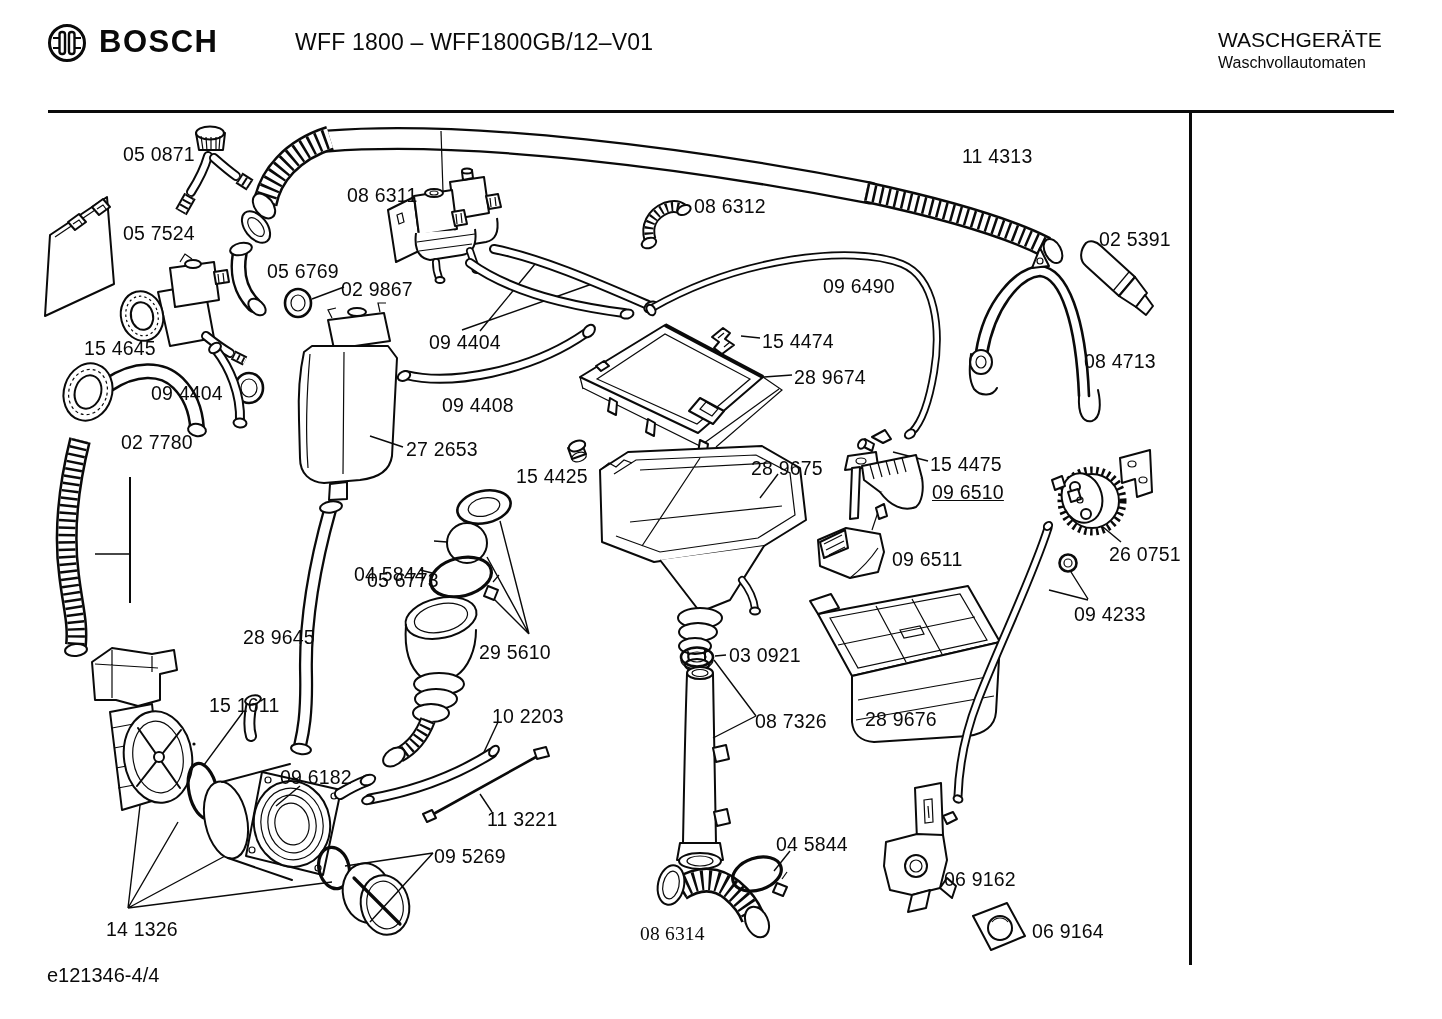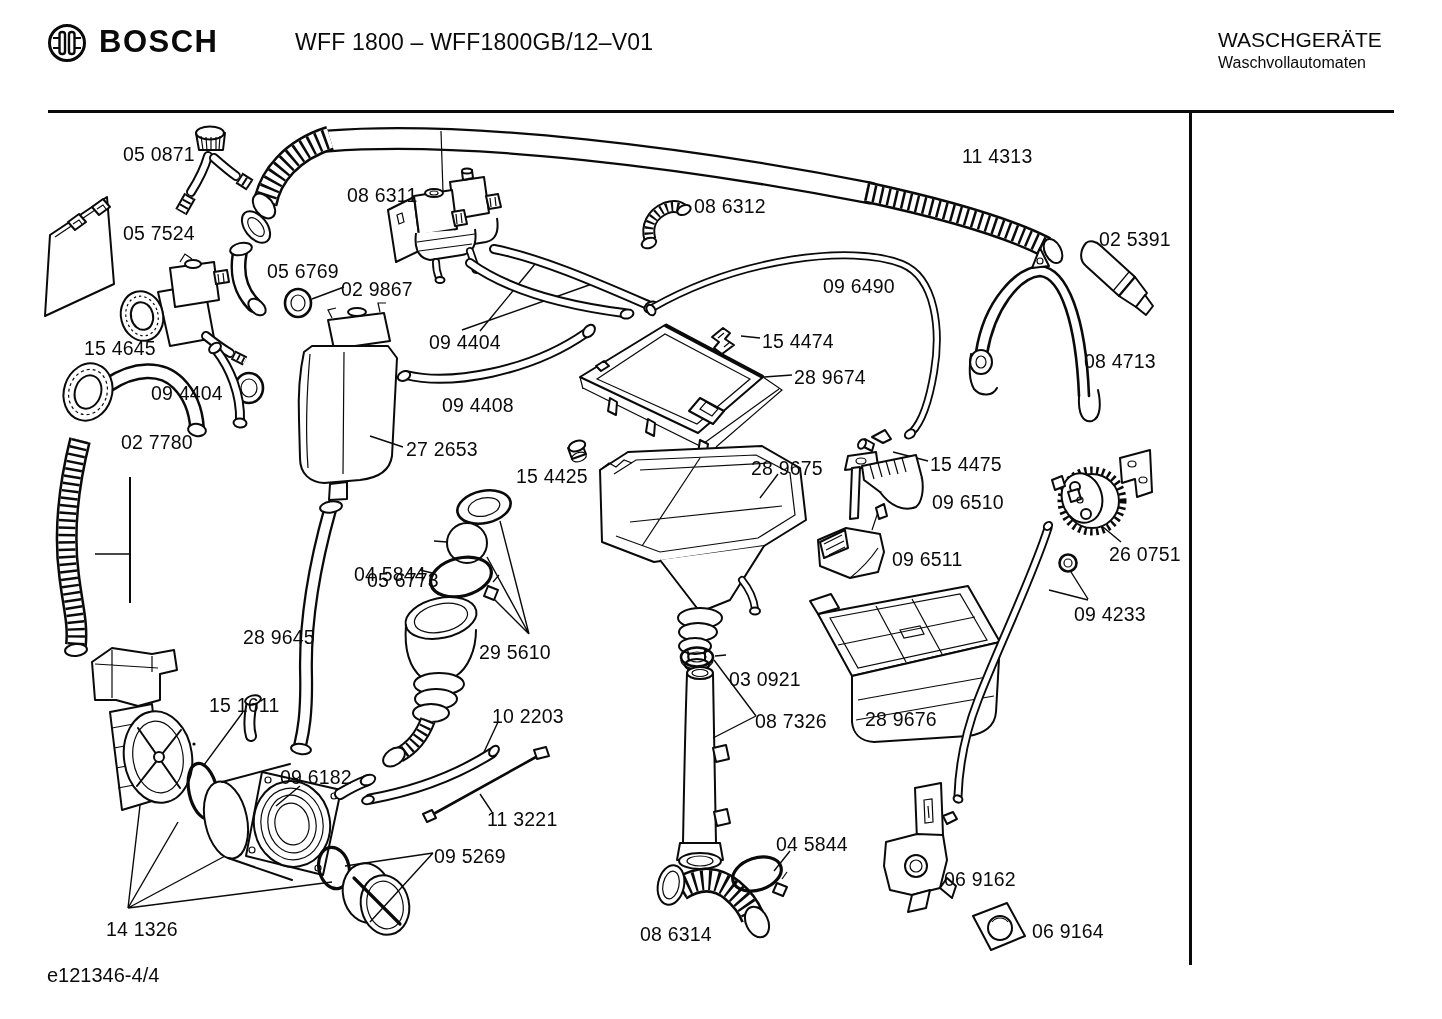--- a/index.html
+++ b/index.html
@@ -511,37 +511,37 @@
       <div class="part-label" style="left: 794px; top: 366px;">28 9674</div>
       <div class="part-label" style="left: 1084px; top: 350px;">08 4713</div>
       <div class="part-label" style="left: 84px; top: 337px; text-align: center;">15 4645</div>
       <div class="part-label" style="left: 151px; top: 382px;">09 4404</div>
       <div class="part-label" style="left: 442px; top: 394px;">09 4408</div>
       <div class="part-label" style="left: 121px; top: 431px;">02 7780</div>
       <div class="part-label" style="left: 406px; top: 438px;">27 2653</div>
       <div class="part-label" style="left: 516px; top: 465px;">15 4425</div>
       <div class="part-label" style="left: 751px; top: 457px;">28 9675</div>
       <div class="part-label" style="left: 930px; top: 453px;">15 4475</div>
-      <div class="part-label" style="left: 932px; top: 491px;">09 6510</div>
+      <div class="part-label" style="left: 932px; top: 481px; text-decoration: underline;">09 6510</div>
       <div class="part-label" style="left: 367px; top: 531px; margin-top: 38px;">05 6773</div>
       <div class="part-label" style="left: 354px; top: 563px;">04 5844</div>
       <div class="part-label" style="left: 892px; top: 548px;">09 6511</div>
       <div class="part-label" style="left: 1109px; top: 543px;">26 0751</div>
       <div class="part-label" style="left: 1074px; top: 603px;">09 4233</div>
       <div class="part-label" style="left: 243px; top: 626px;">28 9645</div>
       <div class="part-label" style="left: 479px; top: 641px;">29 5610</div>
-      <div class="part-label" style="left: 729px; top: 668px;">03 0921</div>
+      <div class="part-label" style="left: 729px; top: 644px;">03 0921</div>
       <div class="part-label" style="left: 209px; top: 694px;">15 1611</div>
       <div class="part-label" style="left: 492px; top: 705px;">10 2203</div>
       <div class="part-label" style="left: 755px; top: 710px;">08 7326</div>
       <div class="part-label" style="left: 865px; top: 708px;">28 9676</div>
       <div class="part-label" style="left: 280px; top: 766px;">09 6182</div>
       <div class="part-label" style="left: 487px; top: 808px;">11 3221</div>
       <div class="part-label" style="left: 776px; top: 833px;">04 5844</div>
       <div class="part-label" style="left: 434px; top: 845px;">09 5269</div>
       <div class="part-label" style="left: 944px; top: 868px;">06 9162</div>
-      <div class="part-label" style="left: 640px; top: 923px;">08 6314</div>
+      <div class="part-label" style="left: 640px; top: 923px; font-family: Liberation Serif, serif;">08 6314</div>
       <div class="part-label" style="left: 1032px; top: 920px;">06 9164</div>
       <div class="part-label" style="left: 106px; top: 918px;">14 1326</div>
     </div>
 
   <div class="footer">e121346-4/4</div>
 </div>
 
 </body></html>

